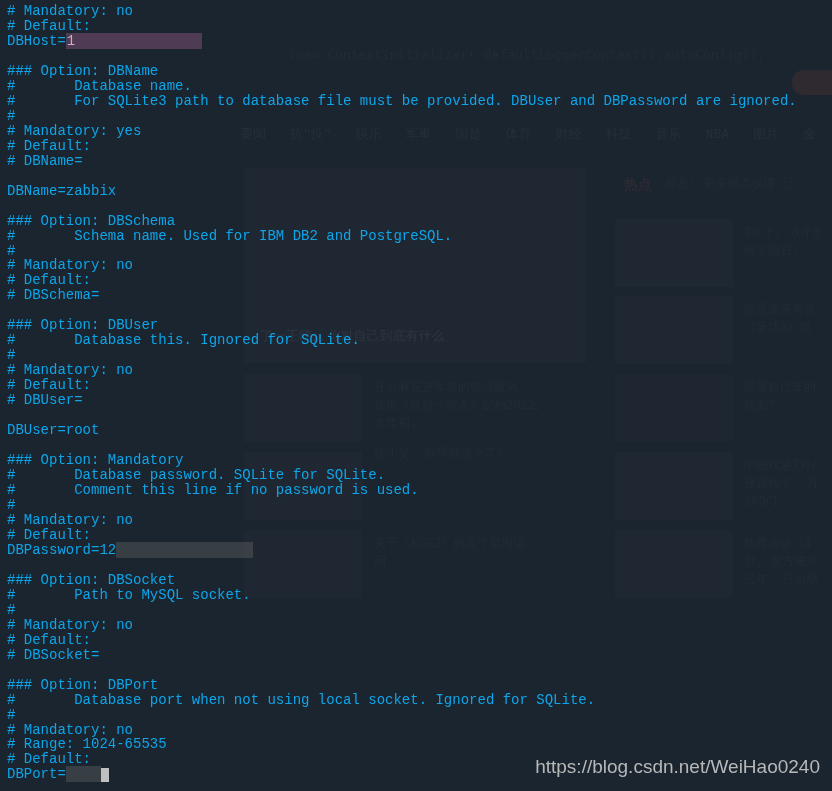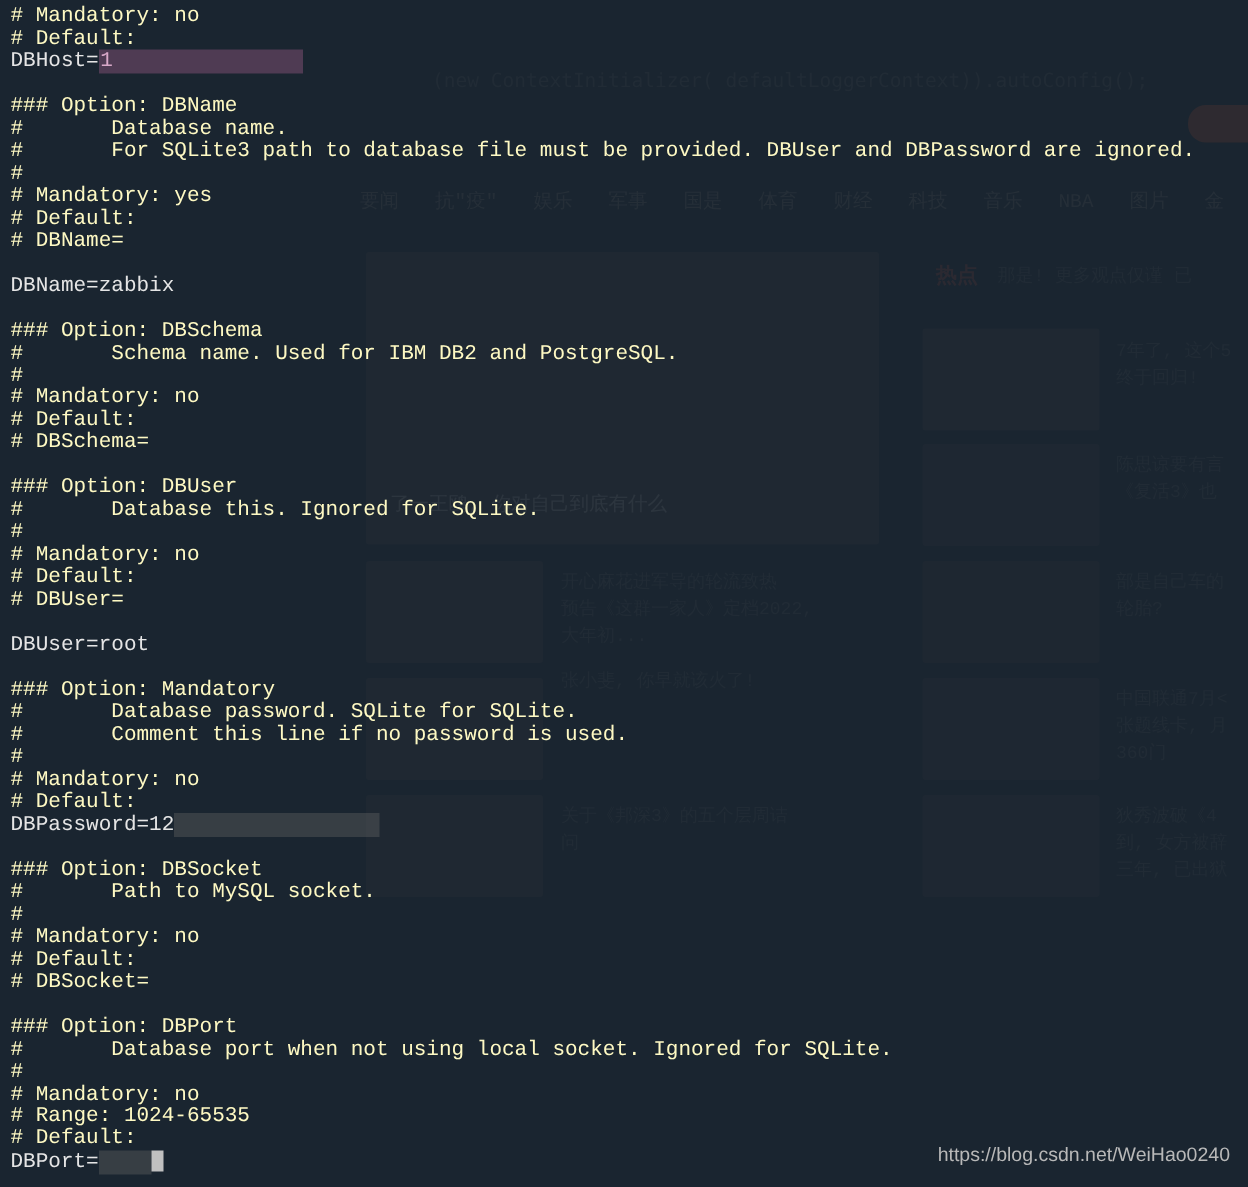--- a/index.html
+++ b/index.html
@@ -68,22 +68,22 @@
       height: 25px;
       background: rgba(255,100,50,0.35);
       border-radius: 12px 0 0 12px;
     }
     .code-area {
       position: relative;
       padding: 4px 7px;
       white-space: pre;
       z-index: 2;
     }
-    .comment { color: #fef9c3; }
-    .white { color: #e5e5e5; }
+    .comment { color: #0ea5e9; }
+    .white { color: #0ea5e9; }
     .highlight-pink {
       background: rgba(180,100,150,0.35);
       color: #d8a8c8;
       padding: 0 1px;
     }
     .highlight-gray {
       background: rgba(100,100,100,0.4);
       color: #c0c0c0;
       padding: 0 1px;
     }
@@ -93,21 +93,21 @@
       height: 14px;
       background: #c0c0c0;
       vertical-align: middle;
     }
     .watermark {
       position: absolute;
       bottom: 14px;
       right: 12px;
       color: #b8b8b8;
       font-family: Arial, sans-serif;
-      font-size: 13px;
+      font-size: 19px;
       z-index: 3;
     }
     .bg-text {
       position: absolute;
       color: rgba(120,120,120,0.3);
       font-size: 12px;
       font-family: Liberation Mono, monospace;
     }
   </style>
 </head>

